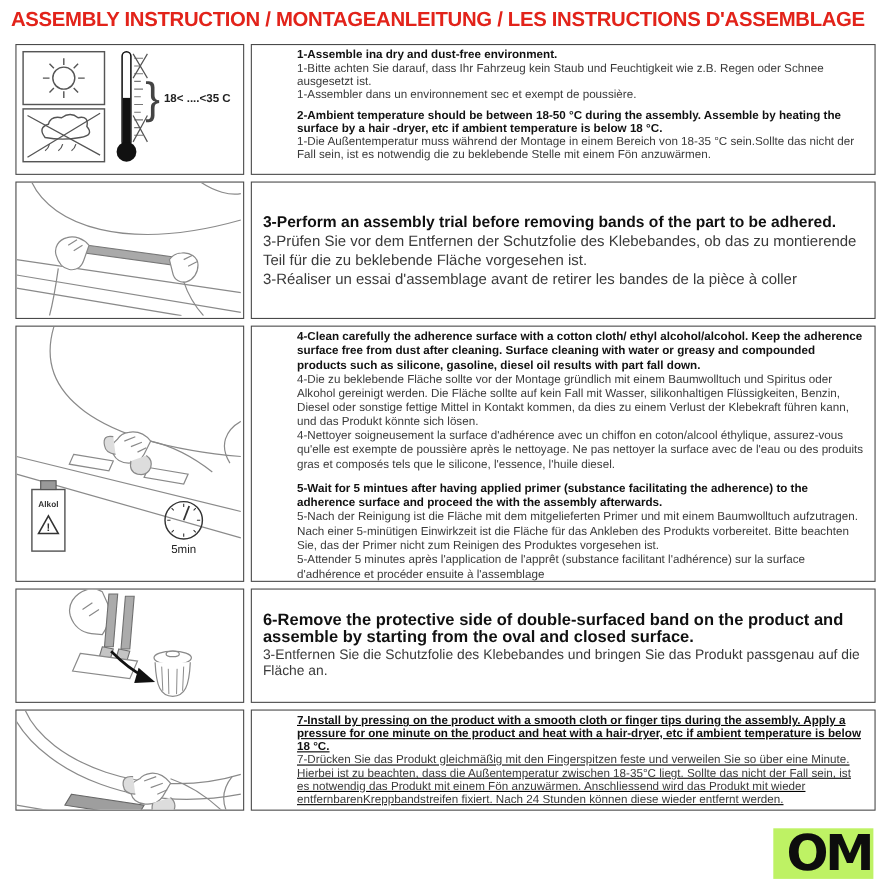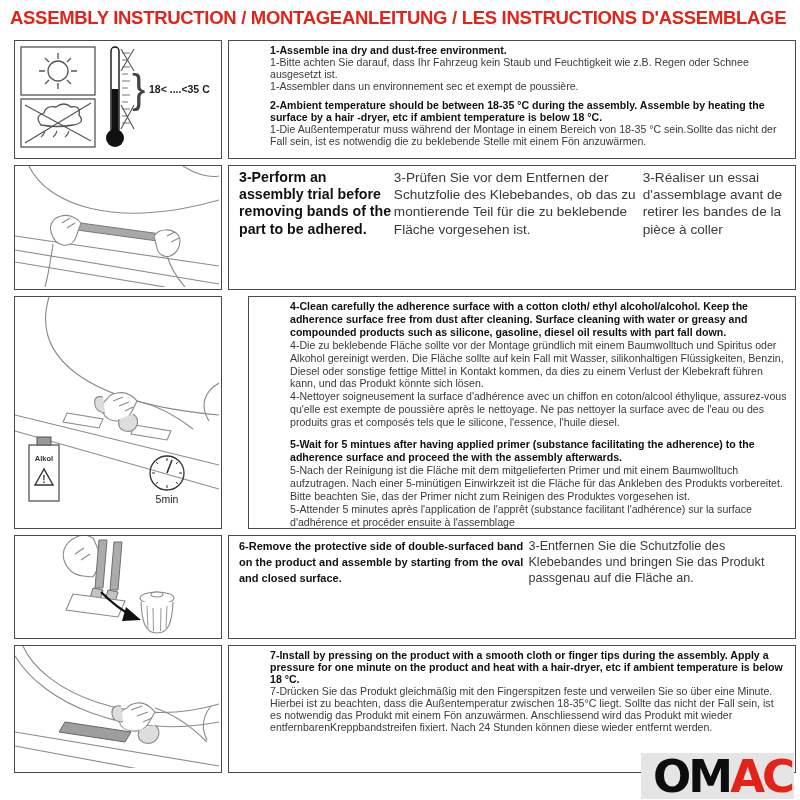--- a/index.html
+++ b/index.html
@@ -29,38 +29,38 @@
   }
   .text-box{
     flex:1;border:1.5px solid var(--border-color,#4A4A4A);
     background:#fff;padding:3px 8px 2px 8px;overflow:hidden;
     color:var(--text-secondary,#3A3A3A);
   }
   .row1{height:119px;}
   .row2{height:125px;}
   .row3{height:233px;}
   .row4{height:104px;}
-  .row5{height:128px;}
+  .row5{height:92px;text-decoration:underline;}
   p{margin:0;}
   .b{font-weight:bold;color:var(--text-primary,#111);}
   .small{font-size:10.6px;line-height:12px;padding-left:41px;}
-  .row3 .small{line-height:12.9px;margin-left:20px;}
+  .row3 .small{line-height:12.9px;}
   .gap{height:7px;}
   .gap3{height:9px;}
-  .mid{display:flex;flex-direction:row;justify-content:center;}
+  .mid{display:flex;flex-direction:column;justify-content:center;}
   .row2 .text-box{font-size:13.6px;line-height:17.2px;padding-left:10px;}
   .row2 .b{font-size:14.2px;}
   .row4 .text-box{font-size:12.6px;line-height:15.8px;padding-left:10px;}
-  .row4 .b{font-size:11px;}
+  .row4 .b{font-size:15px;}
   .logo{
     position:absolute;right:6px;bottom:1px;height:46px;
-    background:#e5e5e5;padding:0 2px 0 12px;
+    background:#bef264;padding:0 2px 0 12px;
     display:flex;align-items:center;
     font-family:"DejaVu Sans", sans-serif;font-weight:900;
-    font-size:45px;letter-spacing:-3px;line-height:1;
+    font-size:45px;letter-spacing:-3px;line-height:1;flex-direction:column;
   }
   .logo .lb{color:#0d0d0d;}
   .logo .lr{color:var(--accent-red,#E2231A);}
   svg{display:block;}
   text{font-family:"Liberation Sans", sans-serif;}
 </style>
 </head>
 <body>
 
 <h1 class="title">ASSEMBLY INSTRUCTION / MONTAGEANLEITUNG / LES INSTRUCTIONS D'ASSEMBLAGE</h1>
@@ -95,21 +95,21 @@
           <text x="117" y="62" font-size="40" fill="#444">}</text>
         </g>
         <text x="134" y="52" font-size="10.5" font-weight="bold" fill="#222">18&lt; ....&lt;35 C</text>
       </svg>
     </div>
     <div class="text-box small">
       <p class="b">1-Assemble ina dry and dust-free environment.</p>
       <p class="s">1-Bitte achten Sie darauf, dass Ihr Fahrzeug kein Staub und Feuchtigkeit wie z.B. Regen oder Schnee ausgesetzt ist.</p>
       <p class="s">1-Assembler dans un environnement sec et exempt de poussière.</p>
       <div class="gap"></div>
-      <p class="b">2-Ambient temperature should be between 18-35 °C  during the assembly. Assemble by heating the surface by a hair -dryer, etc if ambient temperature is below 18 °C.</p>
+      <p class="b">2-Ambient temperature should be between 18-50 °C  during the assembly. Assemble by heating the surface by a hair -dryer, etc if ambient temperature is below 18 °C.</p>
       <p class="s">1-Die Außentemperatur muss während der Montage in einem Bereich von 18-35 °C  sein.Sollte das nicht der Fall sein, ist es notwendig die zu beklebende Stelle mit einem Fön anzuwärmen.</p>
     </div>
   </div>
 
   <div class="row row2">
     <div class="icon-box">
       <svg width="204" height="121" viewBox="0 0 204 121">
         <g stroke="#8a8a8a" fill="none" stroke-width="1.1">
           <path d="M14,0 C 32,38 98,64 204,34"></path>
           <path d="M168,0 C 180,8 194,12 204,10"></path>

